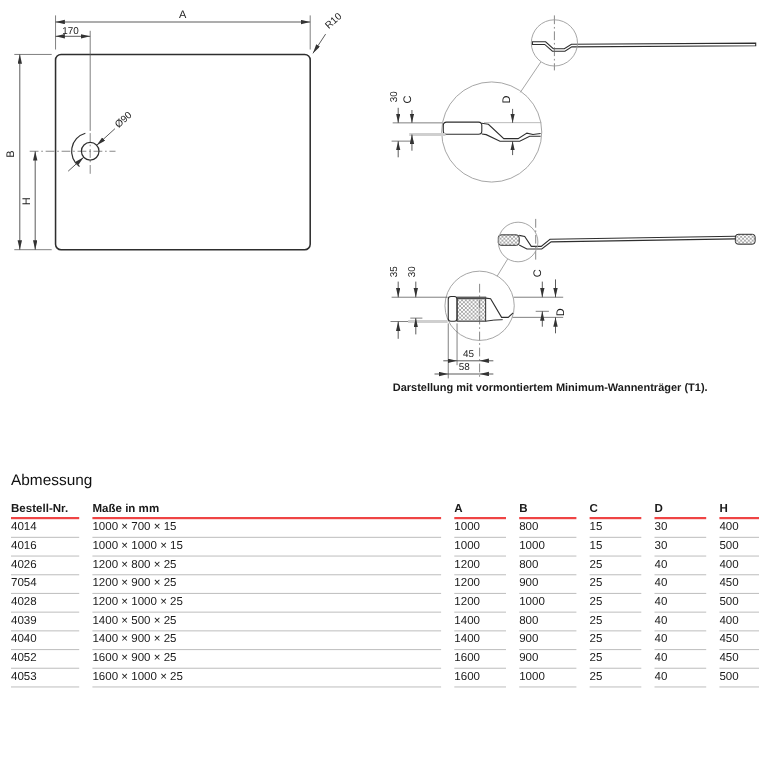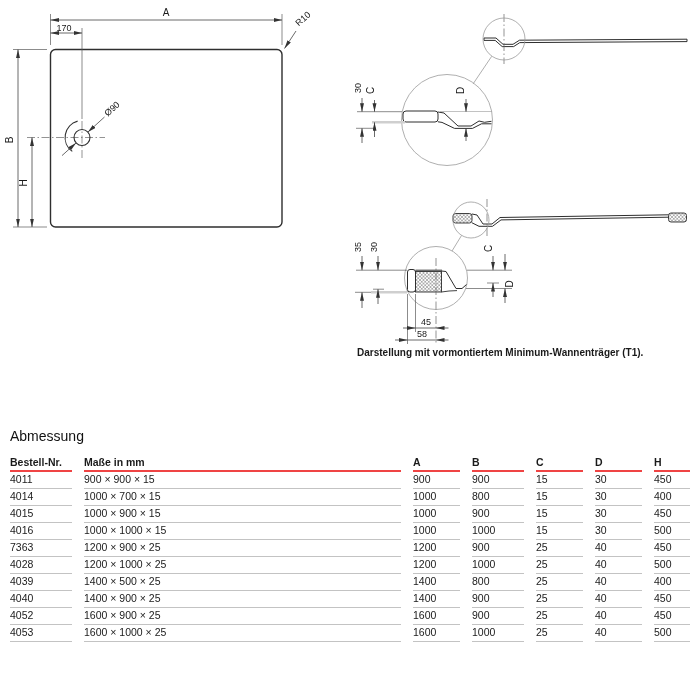--- a/index.html
+++ b/index.html
@@ -211,113 +211,90 @@
           <div class="cell">D</div>
         </th>
         <th class="last">
           <div class="cell">H</div>
         </th>
       </tr>
     </thead>
   <tbody>
       <tr>
         <td>
-          <div class="cell">4011</div>
-        </td>
-        <td>
-          <div class="cell">900 × 900 × 15</div>
-        </td>
-        <td>
-          <div class="cell">900</div>
-        </td>
-        <td>
-          <div class="cell">900</div>
+          <div class="cell">4014</div>
+        </td>
+        <td>
+          <div class="cell">1000 × 700 × 15</div>
+        </td>
+        <td>
+          <div class="cell">1000</div>
+        </td>
+        <td>
+          <div class="cell">800</div>
         </td>
         <td>
           <div class="cell">15</div>
         </td>
         <td>
           <div class="cell">30</div>
         </td>
         <td class="last">
-          <div class="cell">450</div>
-        </td>
-      </tr>
-      <tr>
-        <td>
-          <div class="cell">4014</div>
-        </td>
-        <td>
-          <div class="cell">1000 × 700 × 15</div>
+          <div class="cell">400</div>
+        </td>
+      </tr>
+      <tr>
+        <td>
+          <div class="cell">4016</div>
+        </td>
+        <td>
+          <div class="cell">1000 × 1000 × 15</div>
         </td>
         <td>
           <div class="cell">1000</div>
         </td>
         <td>
+          <div class="cell">1000</div>
+        </td>
+        <td>
+          <div class="cell">15</div>
+        </td>
+        <td>
+          <div class="cell">30</div>
+        </td>
+        <td class="last">
+          <div class="cell">500</div>
+        </td>
+      </tr>
+      <tr>
+        <td>
+          <div class="cell">4026</div>
+        </td>
+        <td>
+          <div class="cell">1200 × 800 × 25</div>
+        </td>
+        <td>
+          <div class="cell">1200</div>
+        </td>
+        <td>
           <div class="cell">800</div>
         </td>
         <td>
-          <div class="cell">15</div>
-        </td>
-        <td>
-          <div class="cell">30</div>
+          <div class="cell">25</div>
+        </td>
+        <td>
+          <div class="cell">40</div>
         </td>
         <td class="last">
           <div class="cell">400</div>
         </td>
       </tr>
       <tr>
         <td>
-          <div class="cell">4015</div>
-        </td>
-        <td>
-          <div class="cell">1000 × 900 × 15</div>
-        </td>
-        <td>
-          <div class="cell">1000</div>
-        </td>
-        <td>
-          <div class="cell">900</div>
-        </td>
-        <td>
-          <div class="cell">15</div>
-        </td>
-        <td>
-          <div class="cell">30</div>
-        </td>
-        <td class="last">
-          <div class="cell">450</div>
-        </td>
-      </tr>
-      <tr>
-        <td>
-          <div class="cell">4016</div>
-        </td>
-        <td>
-          <div class="cell">1000 × 1000 × 15</div>
-        </td>
-        <td>
-          <div class="cell">1000</div>
-        </td>
-        <td>
-          <div class="cell">1000</div>
-        </td>
-        <td>
-          <div class="cell">15</div>
-        </td>
-        <td>
-          <div class="cell">30</div>
-        </td>
-        <td class="last">
-          <div class="cell">500</div>
-        </td>
-      </tr>
-      <tr>
-        <td>
-          <div class="cell">7363</div>
+          <div class="cell">7054</div>
         </td>
         <td>
           <div class="cell">1200 × 900 × 25</div>
         </td>
         <td>
           <div class="cell">1200</div>
         </td>
         <td>
           <div class="cell">900</div>
         </td>

